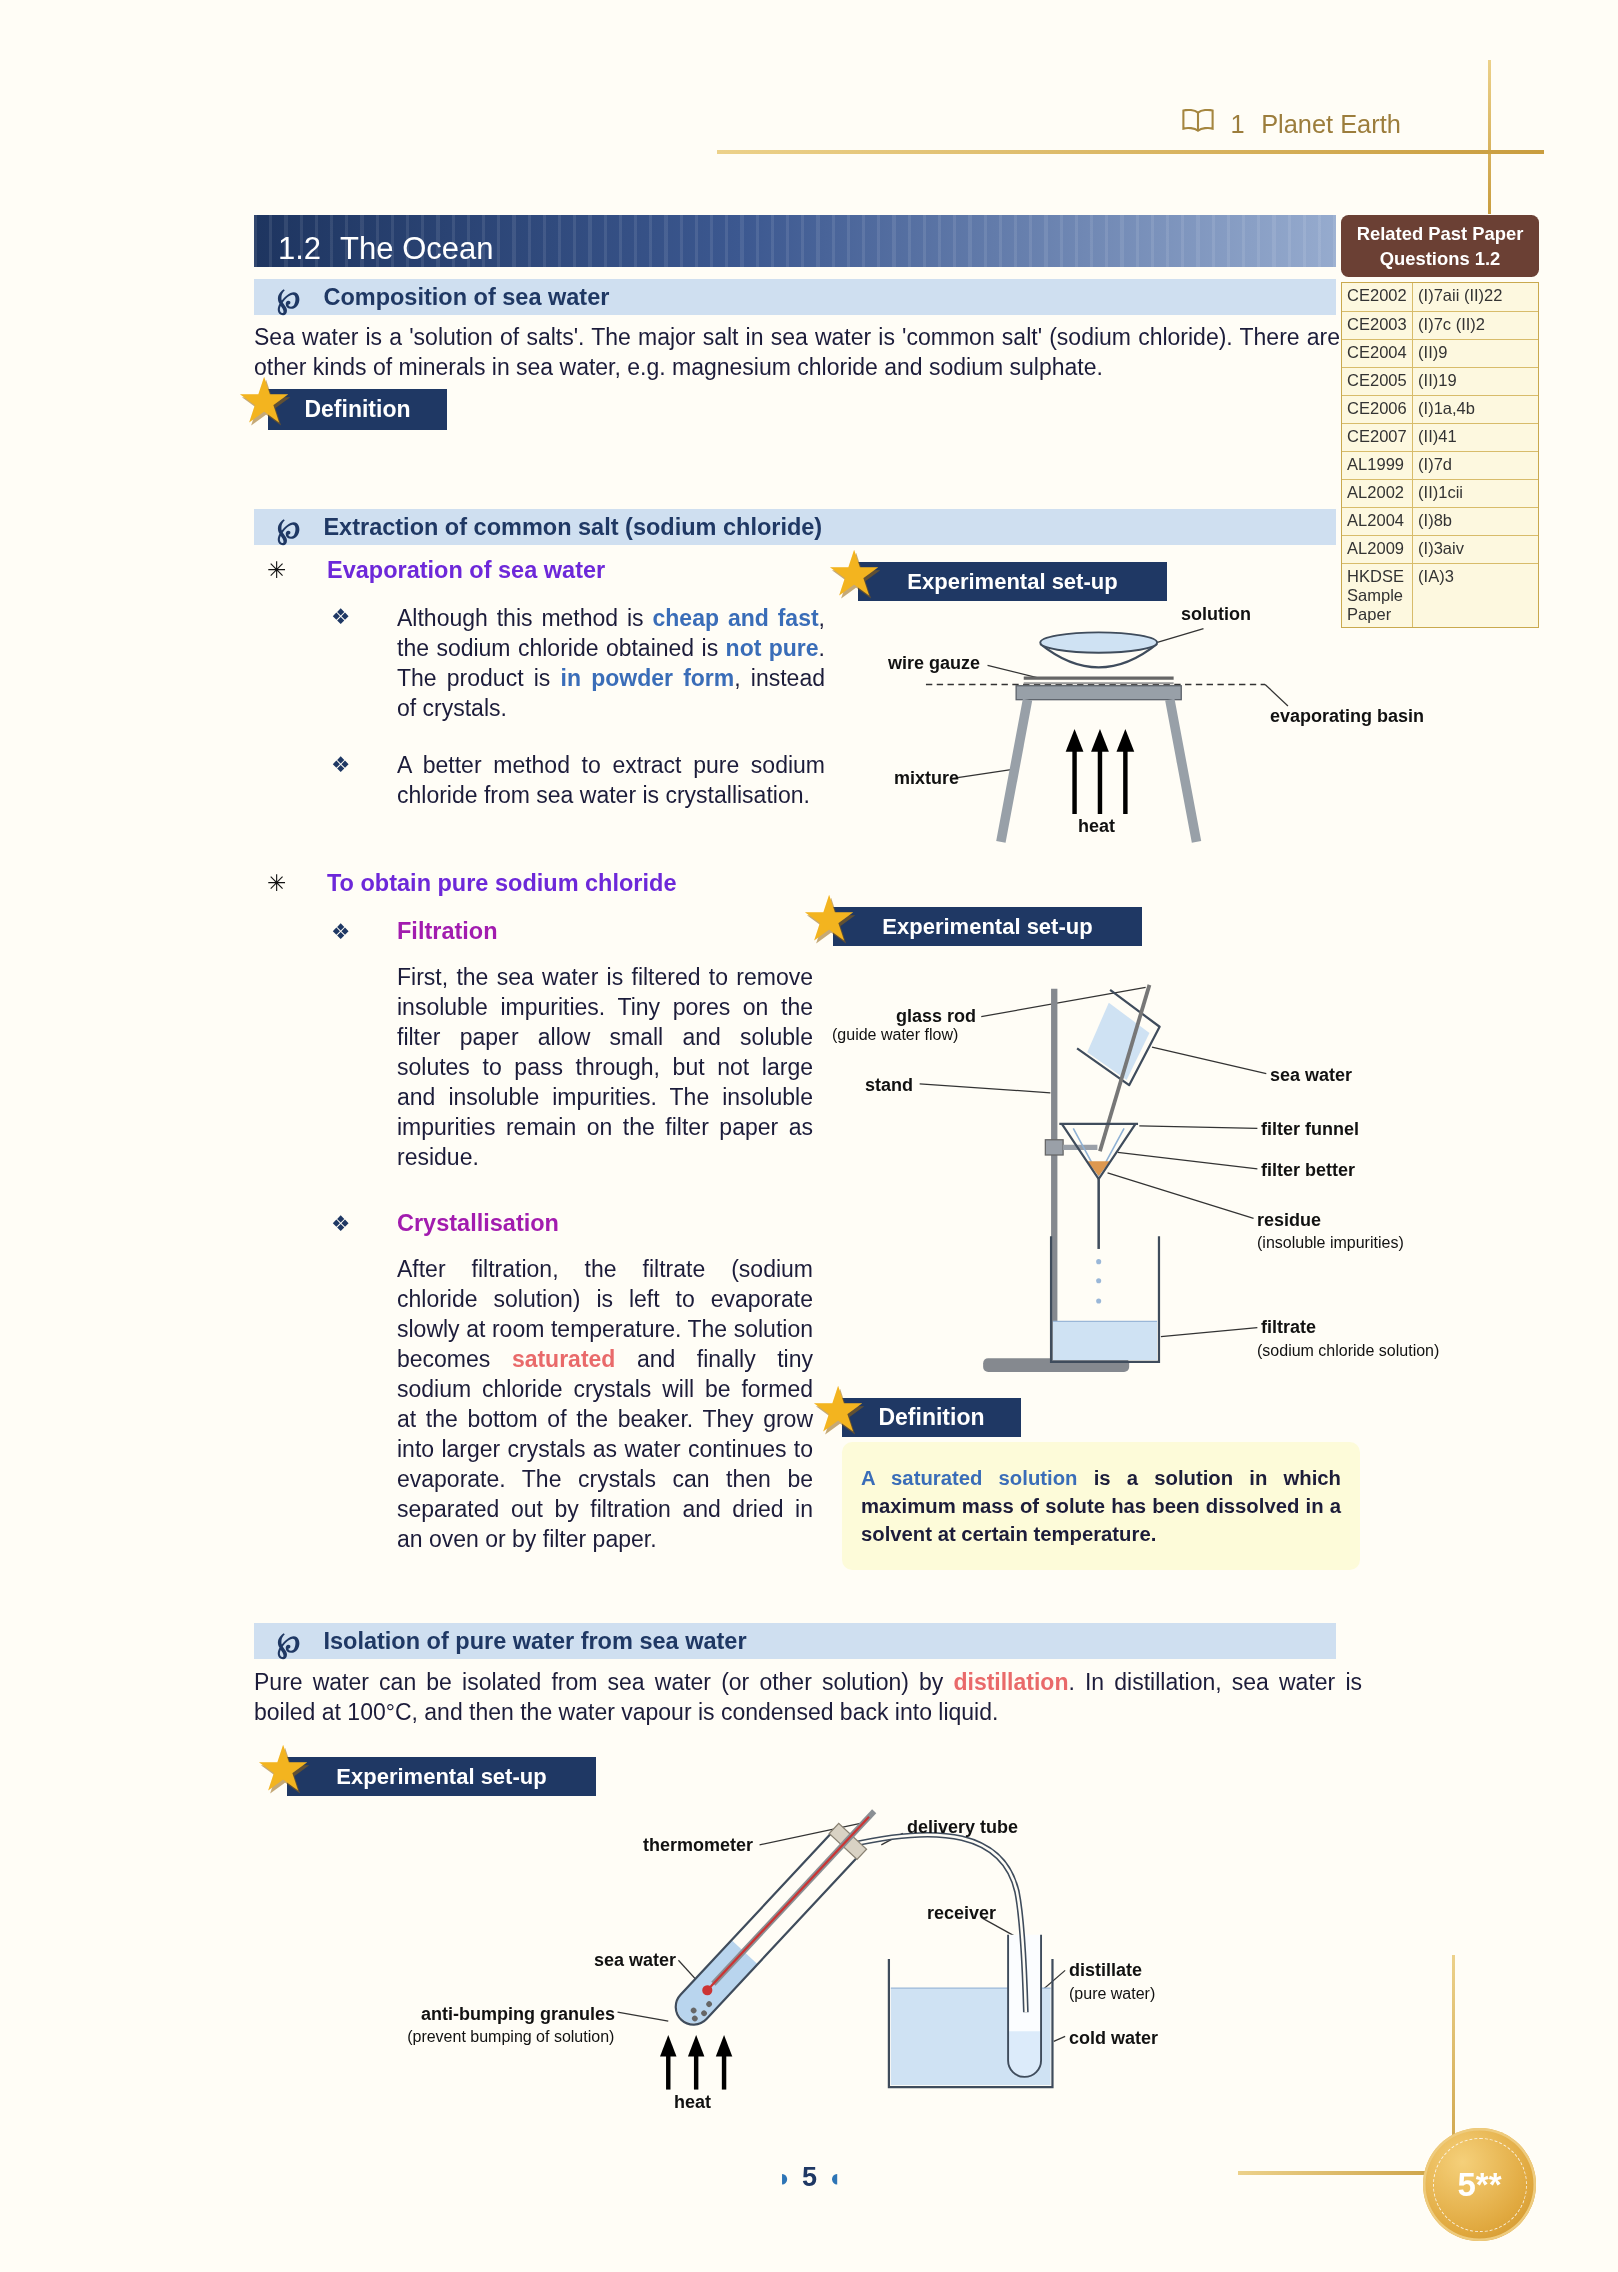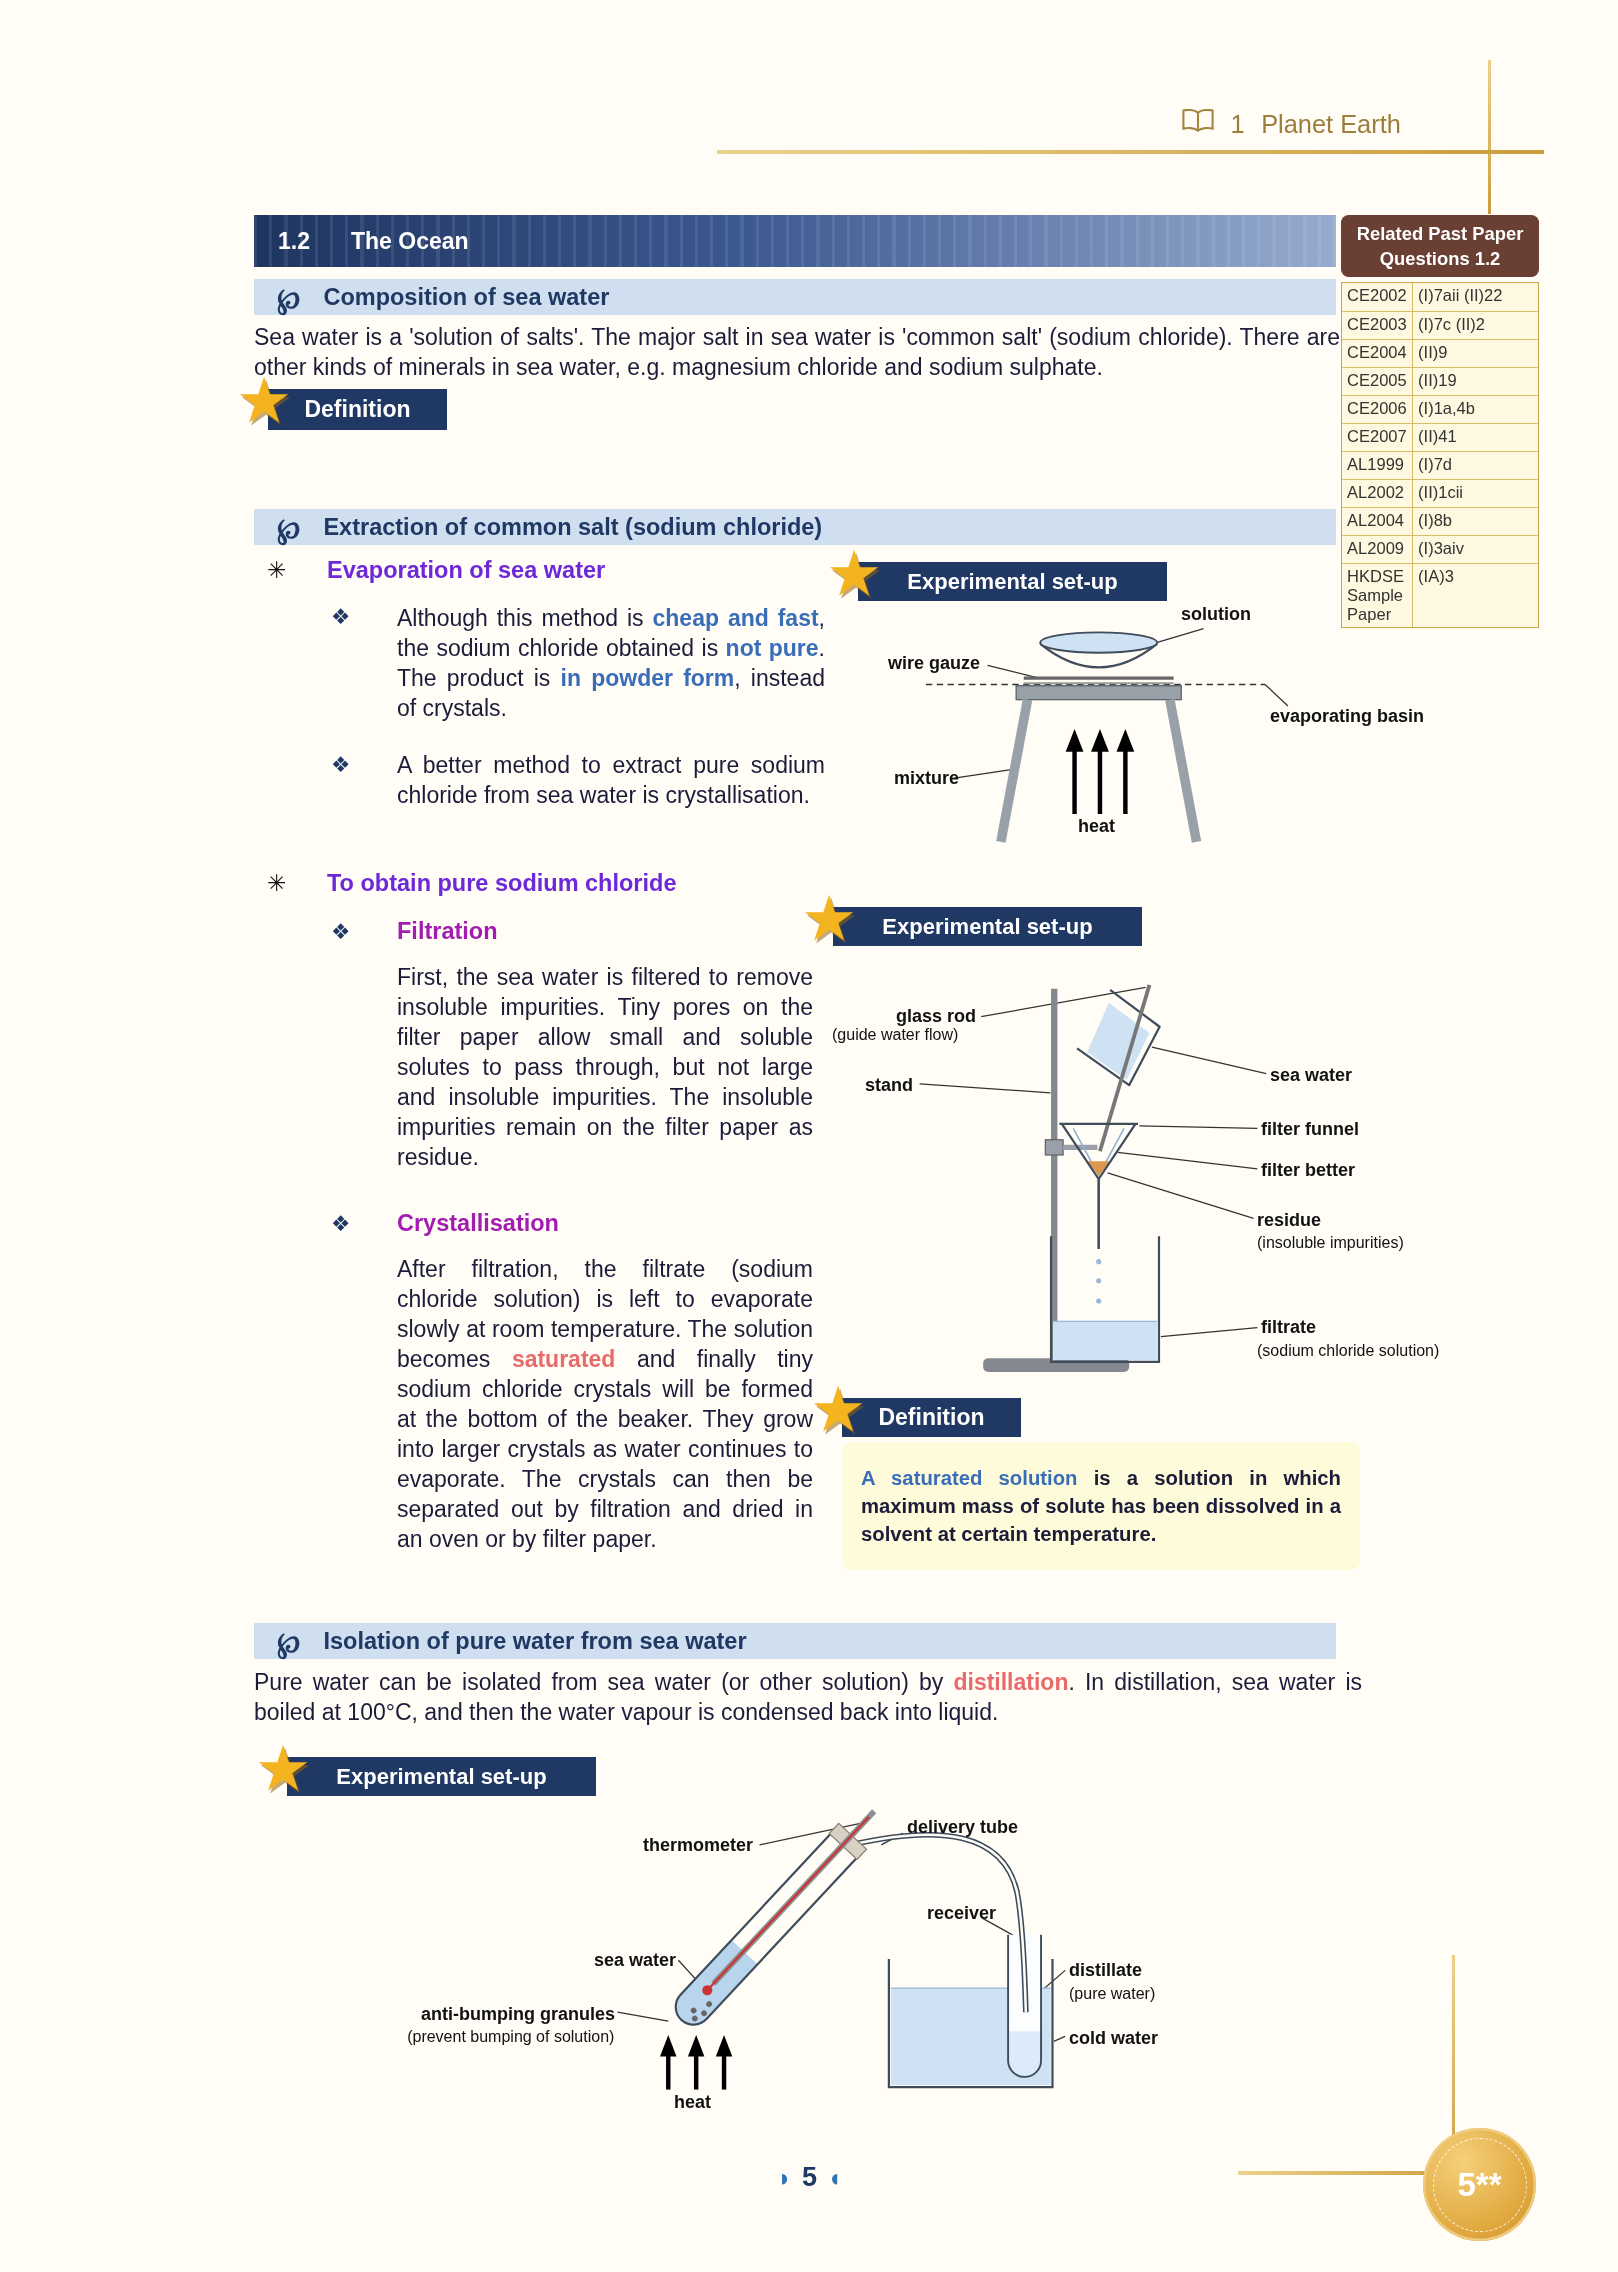--- a/index.html
+++ b/index.html
@@ -1,25 +1,25 @@
 <!DOCTYPE html>
 <html style="font-size:10.2px"><head>
 <meta charset="utf-8">
 <style>
   *{margin:0;padding:0;box-sizing:border-box}
   body{background:#d8d8d8;font-family:"Liberation Sans",sans-serif}
   #page{position:relative;width:1619px;height:2273px;background:#fffdf6;overflow:hidden;margin:0 auto}
   .hline{position:absolute;background:linear-gradient(90deg,#ecd18a,#c99d3f)}
   .vline{position:absolute;background:linear-gradient(180deg,#ecd18a,#c99d3f)}
   .chapter-header{position:absolute;display:flex;align-items:center;gap:16.5px;color:#9c7d3c;font-size:25.4px}
-  .ocean-banner{position:absolute;display:flex;align-items:center;color:#fff;font-weight:bold;font-size:23px;
+  .ocean-banner{position:absolute;display:flex;align-items:flex-end;color:#fff;font-weight:normal;font-size:31px;
     background:linear-gradient(90deg,#1e3560 0%,#3c5890 45%,#96abce 100%)}
   .ocean-banner .stripes{position:absolute;inset:0;background:repeating-linear-gradient(90deg,rgba(255,255,255,.09) 0 3.2px,rgba(255,255,255,0) 3.2px 15.2px)}
   .ocean-num{margin-left:24px;position:relative;z-index:1}
-  .ocean-title{margin-left:41px;position:relative;z-index:1}
+  .ocean-title{margin-left:19px;position:relative;z-index:1}
   .banner-light{position:absolute;background:#cfdff0;color:#1f3864;font-weight:bold;font-size:23.5px;display:flex;align-items:center;padding-left:23px}
   .banner-light .marker{font-size:28px;margin-right:23px}
   .para{position:absolute;font-size:23px;line-height:30px;color:#1c1c3a;text-align:justify}
   .seg-blue{color:#3a6db8;font-weight:bold}
   .seg-red{color:#e96a6a;font-weight:bold}
   .navy-box{position:absolute;background:#1f3864;color:#fff;font-weight:bold;display:flex;align-items:center;justify-content:center}
   .def-header{font-size:23px}
   .exp-banner{font-size:22px}
   .star{position:absolute;font-size:56px;line-height:1;color:#f3b41f;text-shadow:1.9px 2.5px 0 rgba(150,100,15,.55);z-index:2}
   .yellow-box{position:absolute;background:#fdfbd9;border-radius:10.2px;color:#1c1c3a;font-weight:bold}

